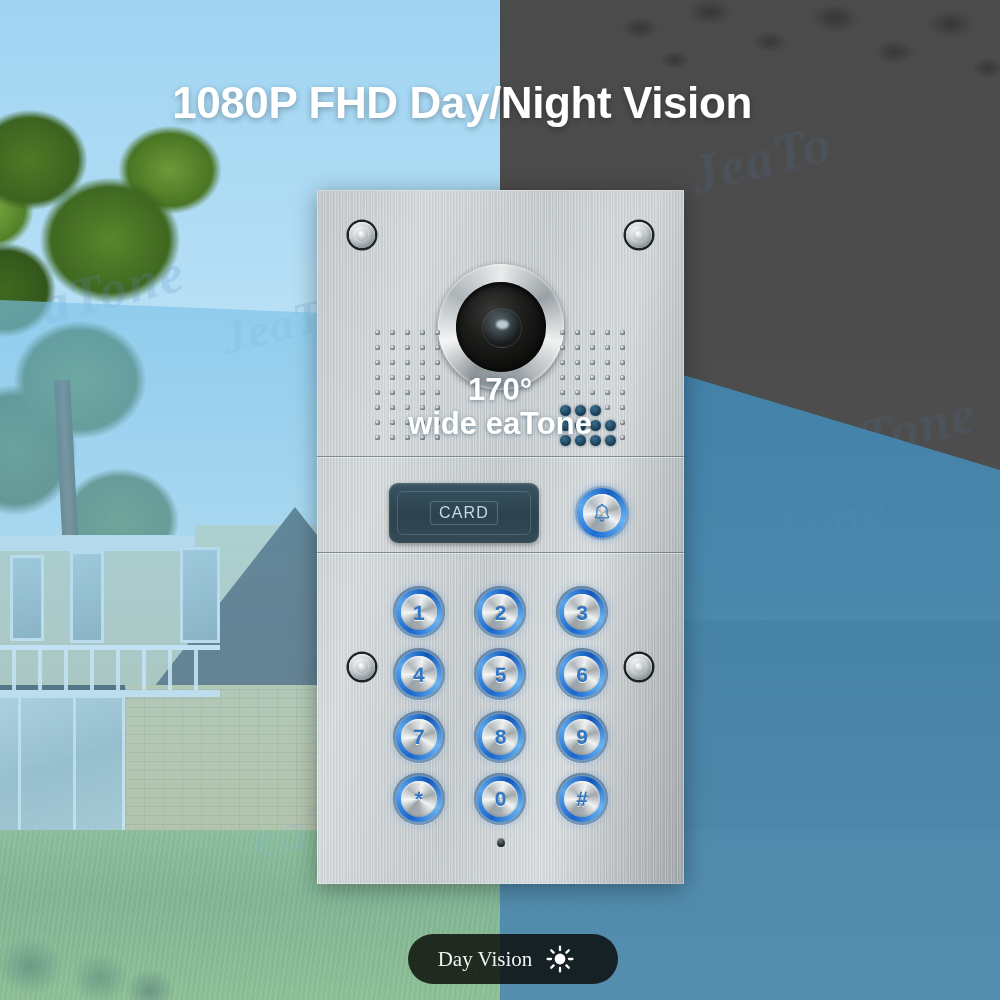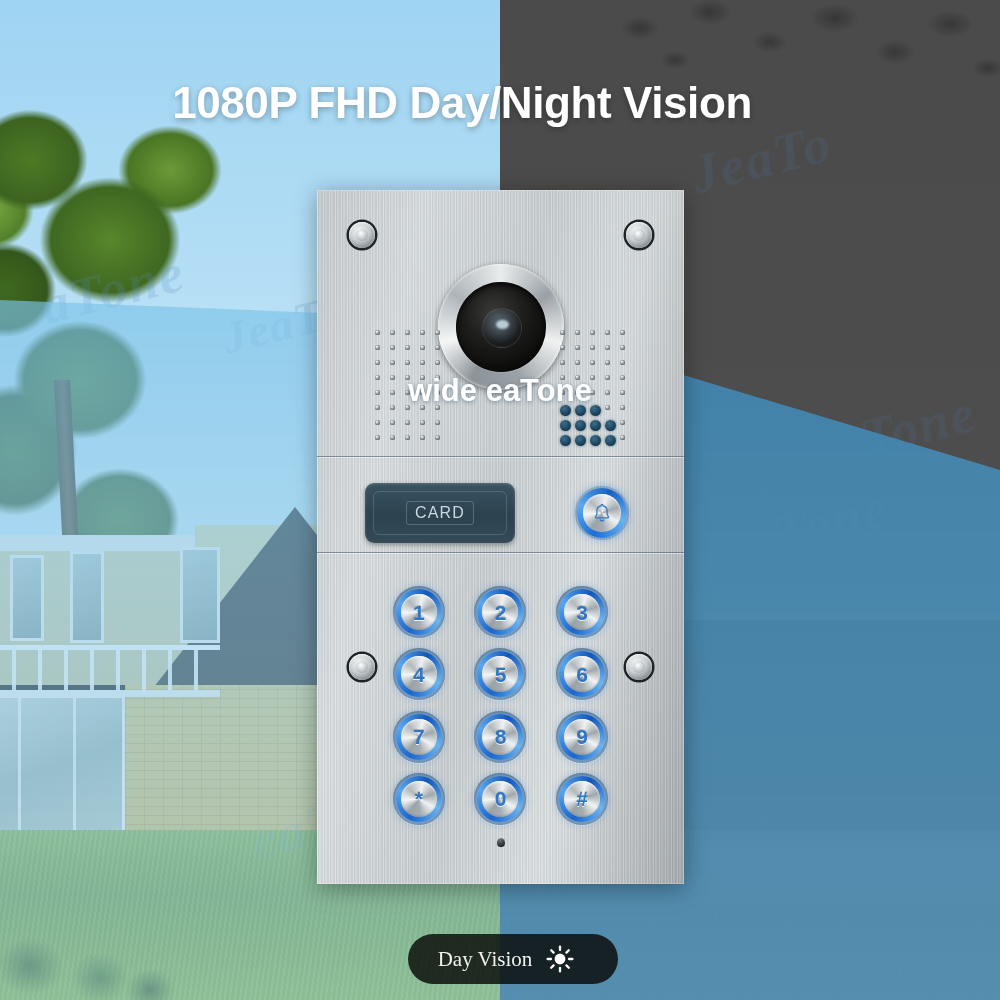--- a/index.html
+++ b/index.html
@@ -234,21 +234,21 @@
     box-shadow:inset 0 0 1px rgba(0,0,0,.6);
   }
   .dot.ir {
     width:11px; height:11px;
     background:radial-gradient(circle at 38% 32%, #3c6d8c 0%, #1d4660 55%, #0d2333 100%);
     box-shadow:0 0 3px rgba(10,40,60,.6);
   }
 
   
   .card-zone {
-    position:absolute; left:48px; top:293px; width:150px; height:60px; border-radius:9px;
+    position:absolute; left:72px; top:293px; width:150px; height:60px; border-radius:9px;
     background:linear-gradient(180deg,#3a5361 0%,#2c424e 55%,#344b57 100%);
     box-shadow:inset 0 1px 3px rgba(255,255,255,.18), 0 2px 5px rgba(0,0,0,.35);
   }
   .card-zone .inner {
     position:absolute; inset:8px; border-radius:6px;
     border:1px solid rgba(140,175,195,.28);
   }
   .card-label {
     position:absolute; left:50%; top:50%; transform:translate(-50%,-50%);
     color:#c8d8e0; font-size:16px; letter-spacing:1.2px;
@@ -609,20 +609,21 @@
         </div>
       </div>
 
     <div class="mic"></div>
 
     <div class="screw sc-bl"></div>
     <div class="screw sc-br"></div>
   </div>
 
   <div class="angle-text">
+    <div class="a1">170°</div>
     <div class="a2">wide eaTone</div>
   </div>
 
   <div class="badges">
     <div class="badge day">
       <span>Day Vision</span>
       <svg class="sun-icon" width="28" height="28" viewBox="0 0 28 28">
         <circle cx="14" cy="14" r="5.4" fill="#ffffff"></circle>
         <g stroke="#ffffff" stroke-width="2.3" stroke-linecap="round">
           <line x1="14" y1="1.6" x2="14" y2="5.0"></line>

